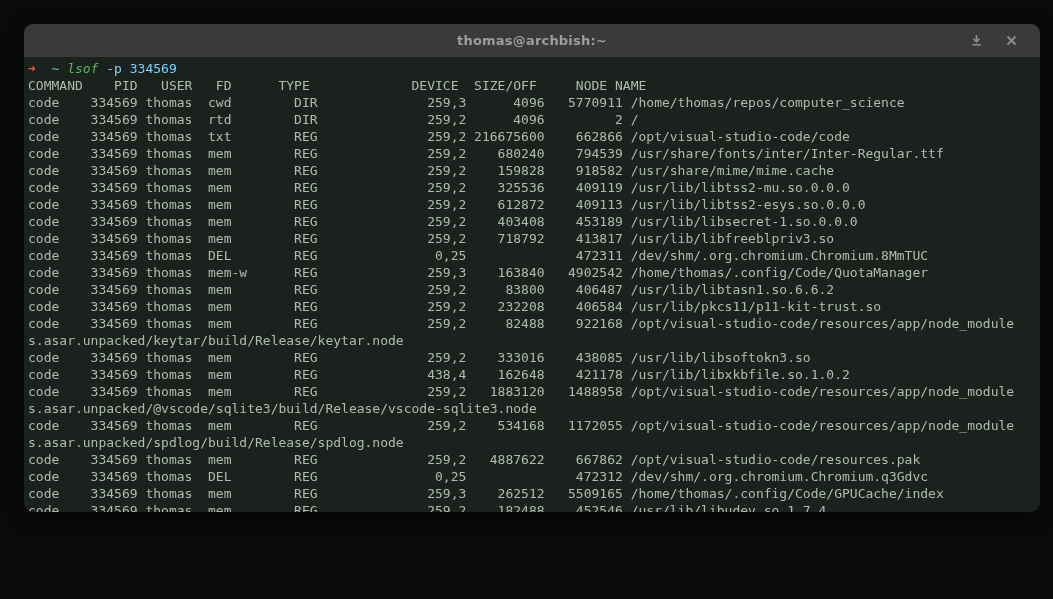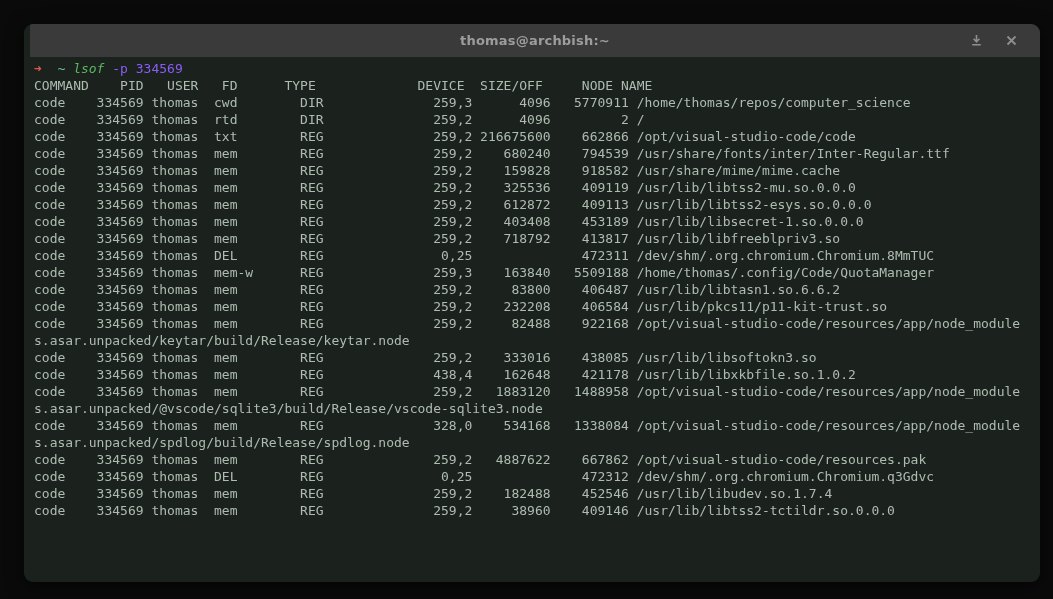--- a/index.html
+++ b/index.html
@@ -6,26 +6,25 @@
   html, body {
     width: 1053px; height: 599px;
     background: #0a0a0a;
     font-family: "DejaVu Sans Mono", "Liberation Mono", monospace;
     overflow: hidden;
   }
   .desktop { position: relative; width: 1053px; height: 599px; }
   .window {
     position: absolute;
     left: 24px; top: 24px;
-    width: 1016px; height: 558px;
+    width: 1016px; height: 488px;
     border-radius: 9px;
     overflow: hidden;
     background: #1b221e;
     box-shadow: 0 4px 18px rgba(0,0,0,0.6);
-    padding-left: 6px;
   }
   .titlebar {
     height: 33px;
     background: #3a3a3a;
     display: flex;
     align-items: center;
     justify-content: center;
     position: relative;
   }
   .titlebar .title {
@@ -53,21 +52,21 @@
   }
   .line {
     white-space: pre-wrap;
     word-break: break-all;
     width: 126ch;
     min-height: 17px;
   }
   .c-arrow { color: #e3584c; }
   .c-path  { color: #6fbda6; }
   .c-cmd   { color: #5cb85c; font-style: italic; }
-  .c-args  { color: #8b5cf6; }
+  .c-args  { color: #7dd3fc; }
 </style>
 </head>
 <body>
 
 <div class="desktop">
   <div class="window">
     <div class="titlebar">
       <div class="title">thomas@archbish:~</div>
       <div class="controls">
         <span class="tb-icon">
@@ -90,28 +89,29 @@
           <div class="line">code    334569 thomas  cwd        DIR              259,3      4096   5770911 /home/thomas/repos/computer_science</div>
           <div class="line">code    334569 thomas  rtd        DIR              259,2      4096         2 /</div>
           <div class="line">code    334569 thomas  txt        REG              259,2 216675600    662866 /opt/visual-studio-code/code</div>
           <div class="line">code    334569 thomas  mem        REG              259,2    680240    794539 /usr/share/fonts/inter/Inter-Regular.ttf</div>
           <div class="line">code    334569 thomas  mem        REG              259,2    159828    918582 /usr/share/mime/mime.cache</div>
           <div class="line">code    334569 thomas  mem        REG              259,2    325536    409119 /usr/lib/libtss2-mu.so.0.0.0</div>
           <div class="line">code    334569 thomas  mem        REG              259,2    612872    409113 /usr/lib/libtss2-esys.so.0.0.0</div>
           <div class="line">code    334569 thomas  mem        REG              259,2    403408    453189 /usr/lib/libsecret-1.so.0.0.0</div>
           <div class="line">code    334569 thomas  mem        REG              259,2    718792    413817 /usr/lib/libfreeblpriv3.so</div>
           <div class="line">code    334569 thomas  DEL        REG               0,25              472311 /dev/shm/.org.chromium.Chromium.8MmTUC</div>
-          <div class="line">code    334569 thomas  mem-w      REG              259,3    163840   5509188 /home/thomas/.config/Code/QuotaManager</div>
+          <div class="line">code    334569 thomas  mem-w      REG              259,3    163840   4902542 /home/thomas/.config/Code/QuotaManager</div>
           <div class="line">code    334569 thomas  mem        REG              259,2     83800    406487 /usr/lib/libtasn1.so.6.6.2</div>
           <div class="line">code    334569 thomas  mem        REG              259,2    232208    406584 /usr/lib/pkcs11/p11-kit-trust.so</div>
           <div class="line">code    334569 thomas  mem        REG              259,2     82488    922168 /opt/visual-studio-code/resources/app/node_modules.asar.unpacked/keytar/build/Release/keytar.node</div>
           <div class="line">code    334569 thomas  mem        REG              259,2    333016    438085 /usr/lib/libsoftokn3.so</div>
           <div class="line">code    334569 thomas  mem        REG              438,4    162648    421178 /usr/lib/libxkbfile.so.1.0.2</div>
           <div class="line">code    334569 thomas  mem        REG              259,2   1883120   1488958 /opt/visual-studio-code/resources/app/node_modules.asar.unpacked/@vscode/sqlite3/build/Release/vscode-sqlite3.node</div>
-          <div class="line">code    334569 thomas  mem        REG              328,0    534168   1338084 /opt/visual-studio-code/resources/app/node_modules.asar.unpacked/spdlog/build/Release/spdlog.node</div>
+          <div class="line">code    334569 thomas  mem        REG              259,2    534168   1172055 /opt/visual-studio-code/resources/app/node_modules.asar.unpacked/spdlog/build/Release/spdlog.node</div>
           <div class="line">code    334569 thomas  mem        REG              259,2   4887622    667862 /opt/visual-studio-code/resources.pak</div>
           <div class="line">code    334569 thomas  DEL        REG               0,25              472312 /dev/shm/.org.chromium.Chromium.q3Gdvc</div>
+          <div class="line">code    334569 thomas  mem        REG              259,3    262512   5509165 /home/thomas/.config/Code/GPUCache/index</div>
           <div class="line">code    334569 thomas  mem        REG              259,2    182488    452546 /usr/lib/libudev.so.1.7.4</div>
           <div class="line">code    334569 thomas  mem        REG              259,2     38960    409146 /usr/lib/libtss2-tctildr.so.0.0.0</div>
         </div>
     </div>
   </div>
 </div>
 
 </body></html>

